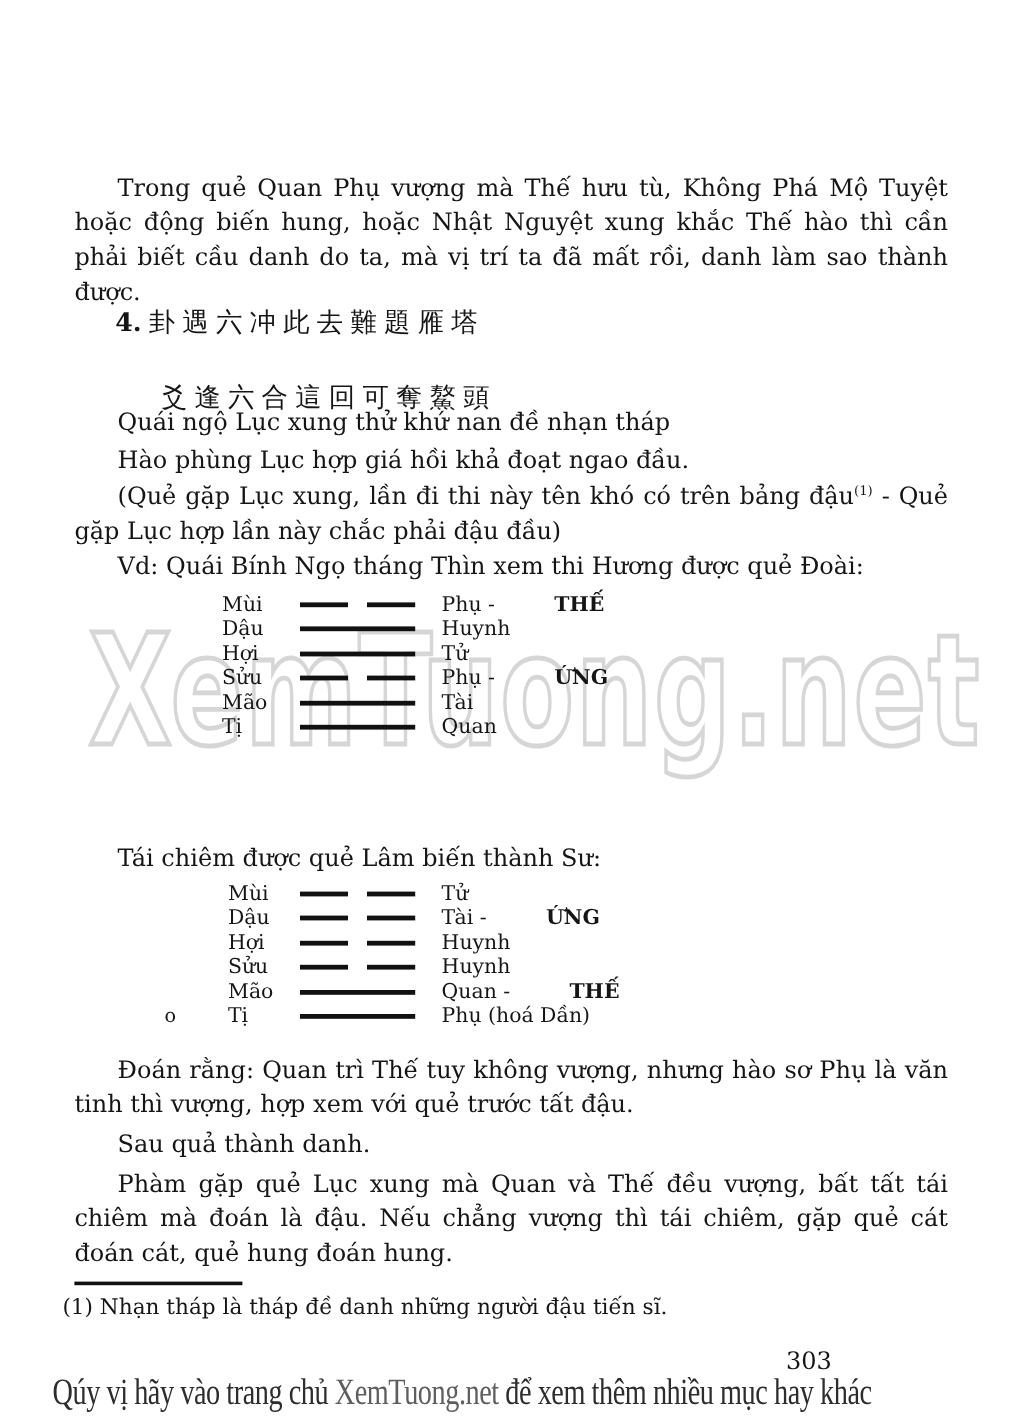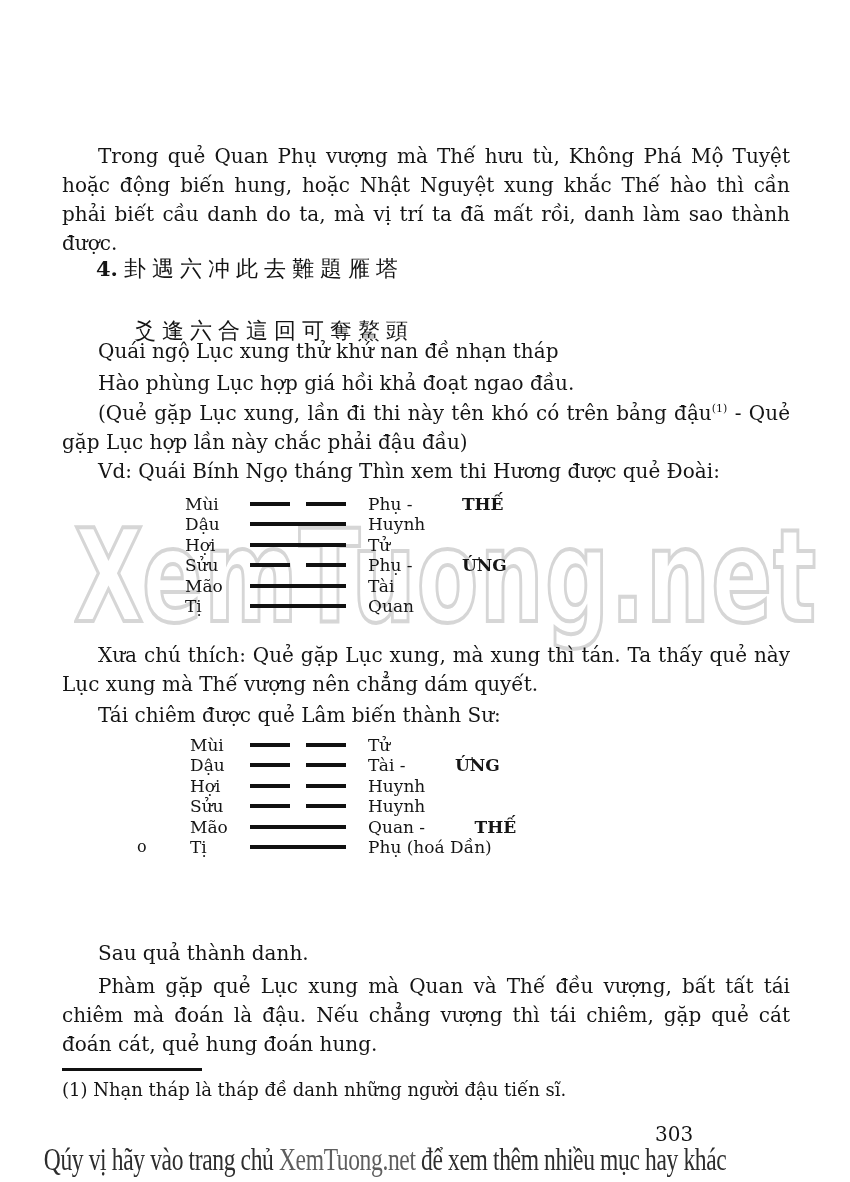--- a/index.html
+++ b/index.html
@@ -60,21 +60,21 @@
     width:96px;height:4px;
   }
   .hexline[data-linetype="yang"]{background:#111;}
   .hexline[data-linetype="yin"]{
     background:linear-gradient(to right,#111 0 42%,transparent 42% 58%,#111 58% 100%);
   }
   .god{position:absolute;left:368px;font-size:17px;line-height:20px;white-space:nowrap;}
   .god b{font-weight:bold;margin-left:44px;}
   
   .fnrule{position:absolute;left:62px;top:1068px;width:140px;height:3px;background:#111;}
-  .footnote{left:62px;top:1079px;font-size:18px;white-space:nowrap;}
+  .footnote{left:52px;top:1079px;font-size:18px;white-space:nowrap;}
   
   .pagenum{left:655px;top:1122px;font-size:20px;}
   .footer{
     position:absolute;left:0;right:16px;top:1142px;
     display:flex;justify-content:flex-end;
     font-family:Liberation Serif, serif;
     color:#2d2d2d;
   }
   .footer .squeeze{
     display:inline-block;
@@ -141,21 +141,20 @@
         <span class="god"><span>Tài</span><b></b></span>
       </div>
       <div class="hexrow">
         <span class="marker"></span>
         <span class="branch">Tị</span>
         <span class="hexline" data-linetype="yang"></span>
         <span class="god"><span>Quan</span><b></b></span>
       </div>
     </div>
 
-    <p class="blk body-p" style="top:641px">Xưa chú thích: Quẻ gặp Lục xung, mà xung thì tán. Ta thấy quẻ này Lục xung mà Thế vượng nên chẳng dám quyết.</p>
     <p class="blk line-p" style="top:701px">Tái chiêm được quẻ Lâm biến thành Sư:</p>
 
     <div class="hex hex2" style="top:735px">
       <div class="hexrow">
         <span class="marker"></span>
         <span class="branch">Mùi</span>
         <span class="hexline" data-linetype="yin"></span>
         <span class="god"><span>Tử</span><b></b></span>
       </div>
       <div class="hexrow">
@@ -183,20 +182,21 @@
         <span class="god"><span>Quan - </span><b>THẾ</b></span>
       </div>
       <div class="hexrow">
         <span class="marker">o</span>
         <span class="branch">Tị</span>
         <span class="hexline" data-linetype="yang"></span>
         <span class="god"><span>Phụ (hoá Dần)</span><b></b></span>
       </div>
     </div>
 
+    <p class="blk body-p" style="top:877px">Đoán rằng: Quan trì Thế tuy không vượng, nhưng hào sơ Phụ là văn tinh thì vượng, hợp xem với quẻ trước tất đậu.</p>
     <p class="blk line-p" style="top:939px">Sau quả thành danh.</p>
     <p class="blk body-p" style="top:972px">Phàm gặp quẻ Lục xung mà Quan và Thế đều vượng, bất tất tái chiêm mà đoán là đậu. Nếu chẳng vượng thì tái chiêm, gặp quẻ cát đoán cát, quẻ hung đoán hung.</p>
 
     <div class="fnrule"></div>
     <p class="blk footnote">(1) Nhạn tháp là tháp đề danh những người đậu tiến sĩ.</p>
 
     <p class="blk pagenum">303</p>
 
     <div class="footer">
       <span class="squeeze"><span>Qúy vị hãy vào trang chủ </span><span class="brand">XemTuong.net</span><span> để xem thêm nhiều mục hay khác</span></span>

